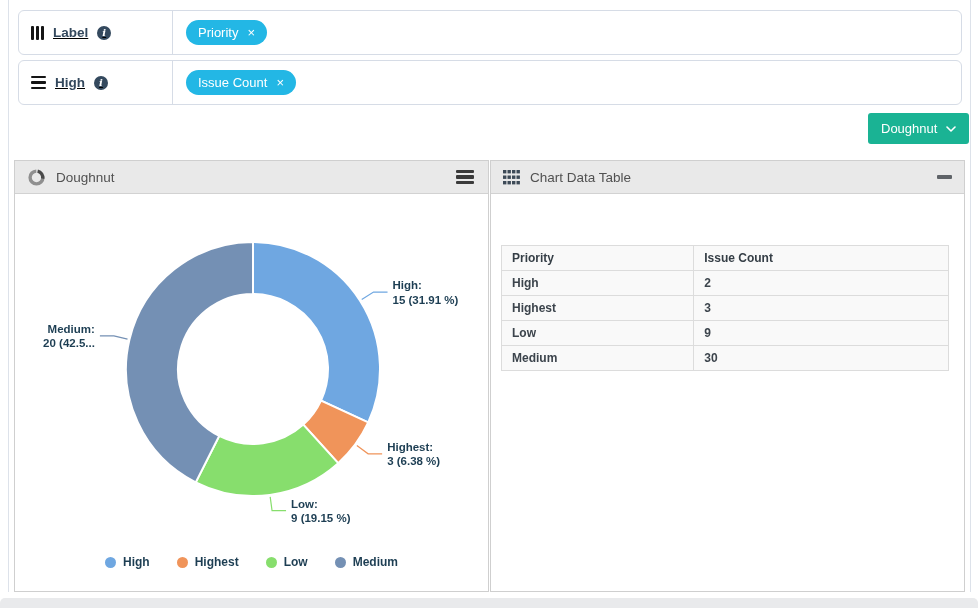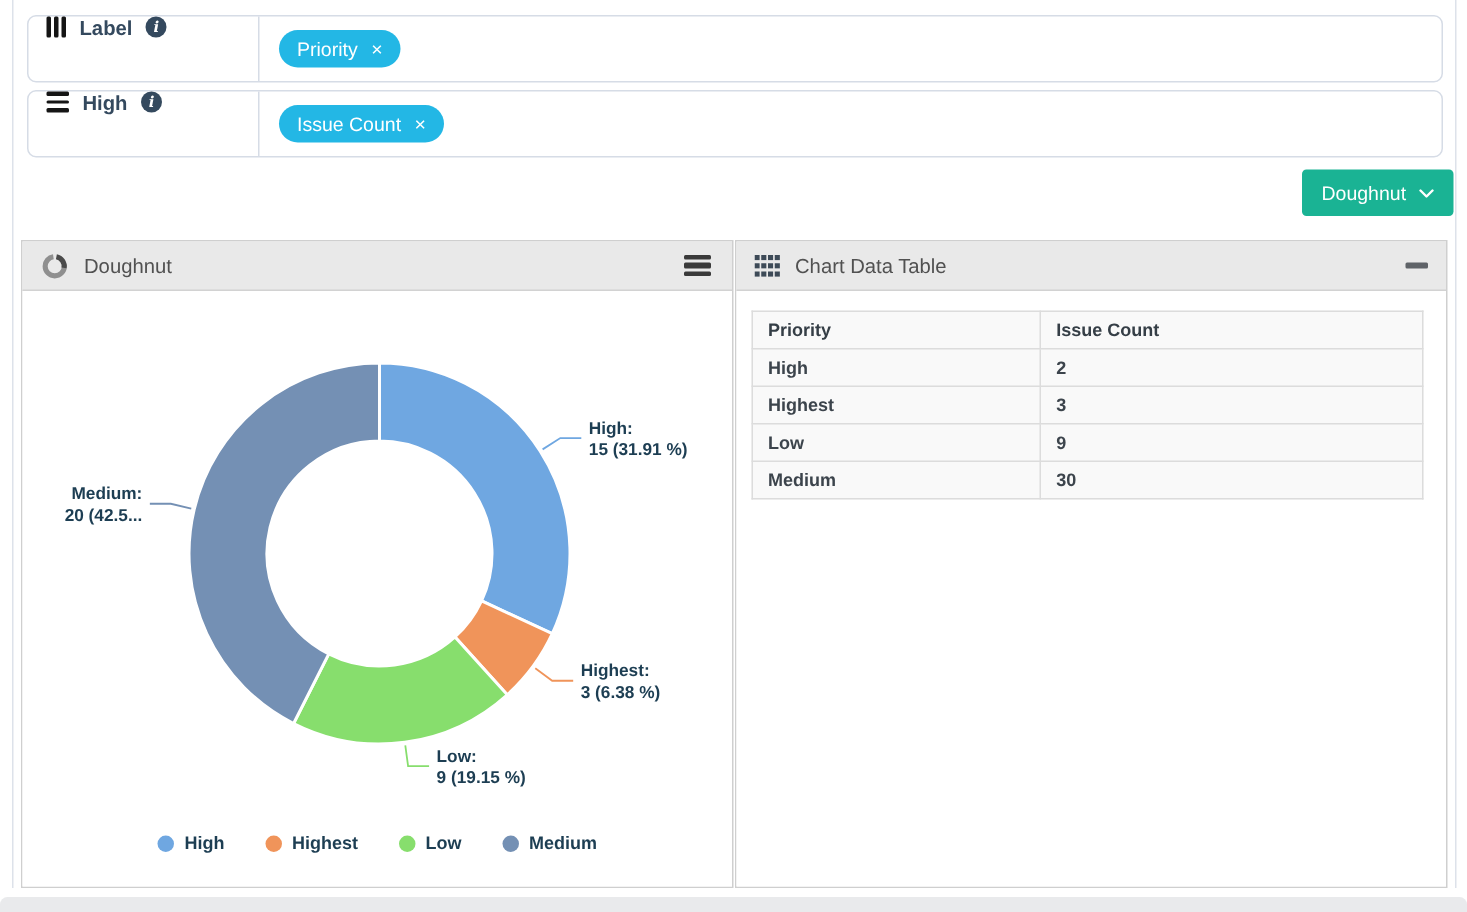--- a/index.html
+++ b/index.html
@@ -9,22 +9,22 @@
   }
   
   .frame{position:absolute;left:8px;top:0;width:961px;height:592px;
     border-left:1px solid #dde2ea;border-right:1px solid #dde2ea;pointer-events:none;}
 
   
   .field-row{position:absolute;left:18px;width:944px;height:45px;box-sizing:border-box;
     border:1px solid #d6dce6;border-radius:6px;display:flex;align-items:center;background:#fff;}
   .row-label{top:10px;}
   .row-value{top:60px;}
-  .field-left{flex:0 0 154px;width:154px;height:100%;display:flex;align-items:flex-start;gap:9px;
-    padding-left:12px;border-right:1px solid #d6dce6;box-sizing:border-box;}
+  .field-left{flex:0 0 154px;width:154px;height:100%;display:flex;align-items:center;gap:9px;
+    padding-left:12px;border-right:1px solid #d6dce6;box-sizing:border-box;text-decoration:underline;}
   .field-title{font-size:13.5px;font-weight:bold;color:#34495e;}
   .vbars{display:inline-flex;gap:2px;align-items:center;}
   .vbars i{width:3px;height:14px;background:#151515;border-radius:1px;}
   .hbars{display:inline-flex;flex-direction:column;gap:3px;}
   .hbars i{width:15px;height:2.5px;background:#151515;border-radius:1px;}
   .info{width:14px;height:14px;border-radius:50%;background:#34495e;color:#fff;
     display:inline-flex;align-items:center;justify-content:center;
     font-size:10px;font-weight:bold;font-style:italic;font-family:"DejaVu Serif",serif;}
   .info::after{content:"i";}
   .chips{display:flex;align-items:center;padding-left:13px;gap:8px;}
@@ -34,21 +34,21 @@
 
   
   .chart-type-btn{position:absolute;top:113px;left:868px;height:31px;box-sizing:border-box;
     background:#1ab394;border:none;border-radius:3px;color:#fff;font-size:13px;
     font-family:inherit;display:flex;align-items:center;gap:9px;padding:0 13px;cursor:pointer;}
 
   
   .panels{position:absolute;top:160px;left:14px;width:951px;height:432px;display:flex;}
   .panel{box-sizing:border-box;border:1px solid #cfcfcf;background:#fff;display:flex;flex-direction:column;}
   .panel-chart{width:475px;flex:0 0 475px;}
-  .panel-table{flex:1;margin-left:1px;}
+  .panel-table{flex:1;margin-left:1px;gap:38px;}
   .panel-header{height:33px;flex:0 0 33px;background:#e9e9e9;border-bottom:1px solid #d2d2d2;
     display:flex;align-items:center;gap:10px;padding:0 12px;box-sizing:border-box;}
   .panel-title{font-size:13.5px;color:#515151;}
   .spacer{margin-left:auto;}
   .hamburger{display:inline-flex;flex-direction:column;gap:2.6px;cursor:pointer;padding:2px;}
   .hamburger i{width:18px;height:3.2px;background:#3a3a3a;border-radius:1px;}
   .minus-btn{width:15px;height:4px;background:#5f6368;border-radius:1px;cursor:pointer;}
 
   .chart-body{flex:1;display:flex;flex-direction:column;align-items:center;background:#fff;text-align:right;}
   .slice-label{font-size:11.5px;font-weight:bold;fill:#1d3e53;font-family:"Liberation Sans",sans-serif;}

